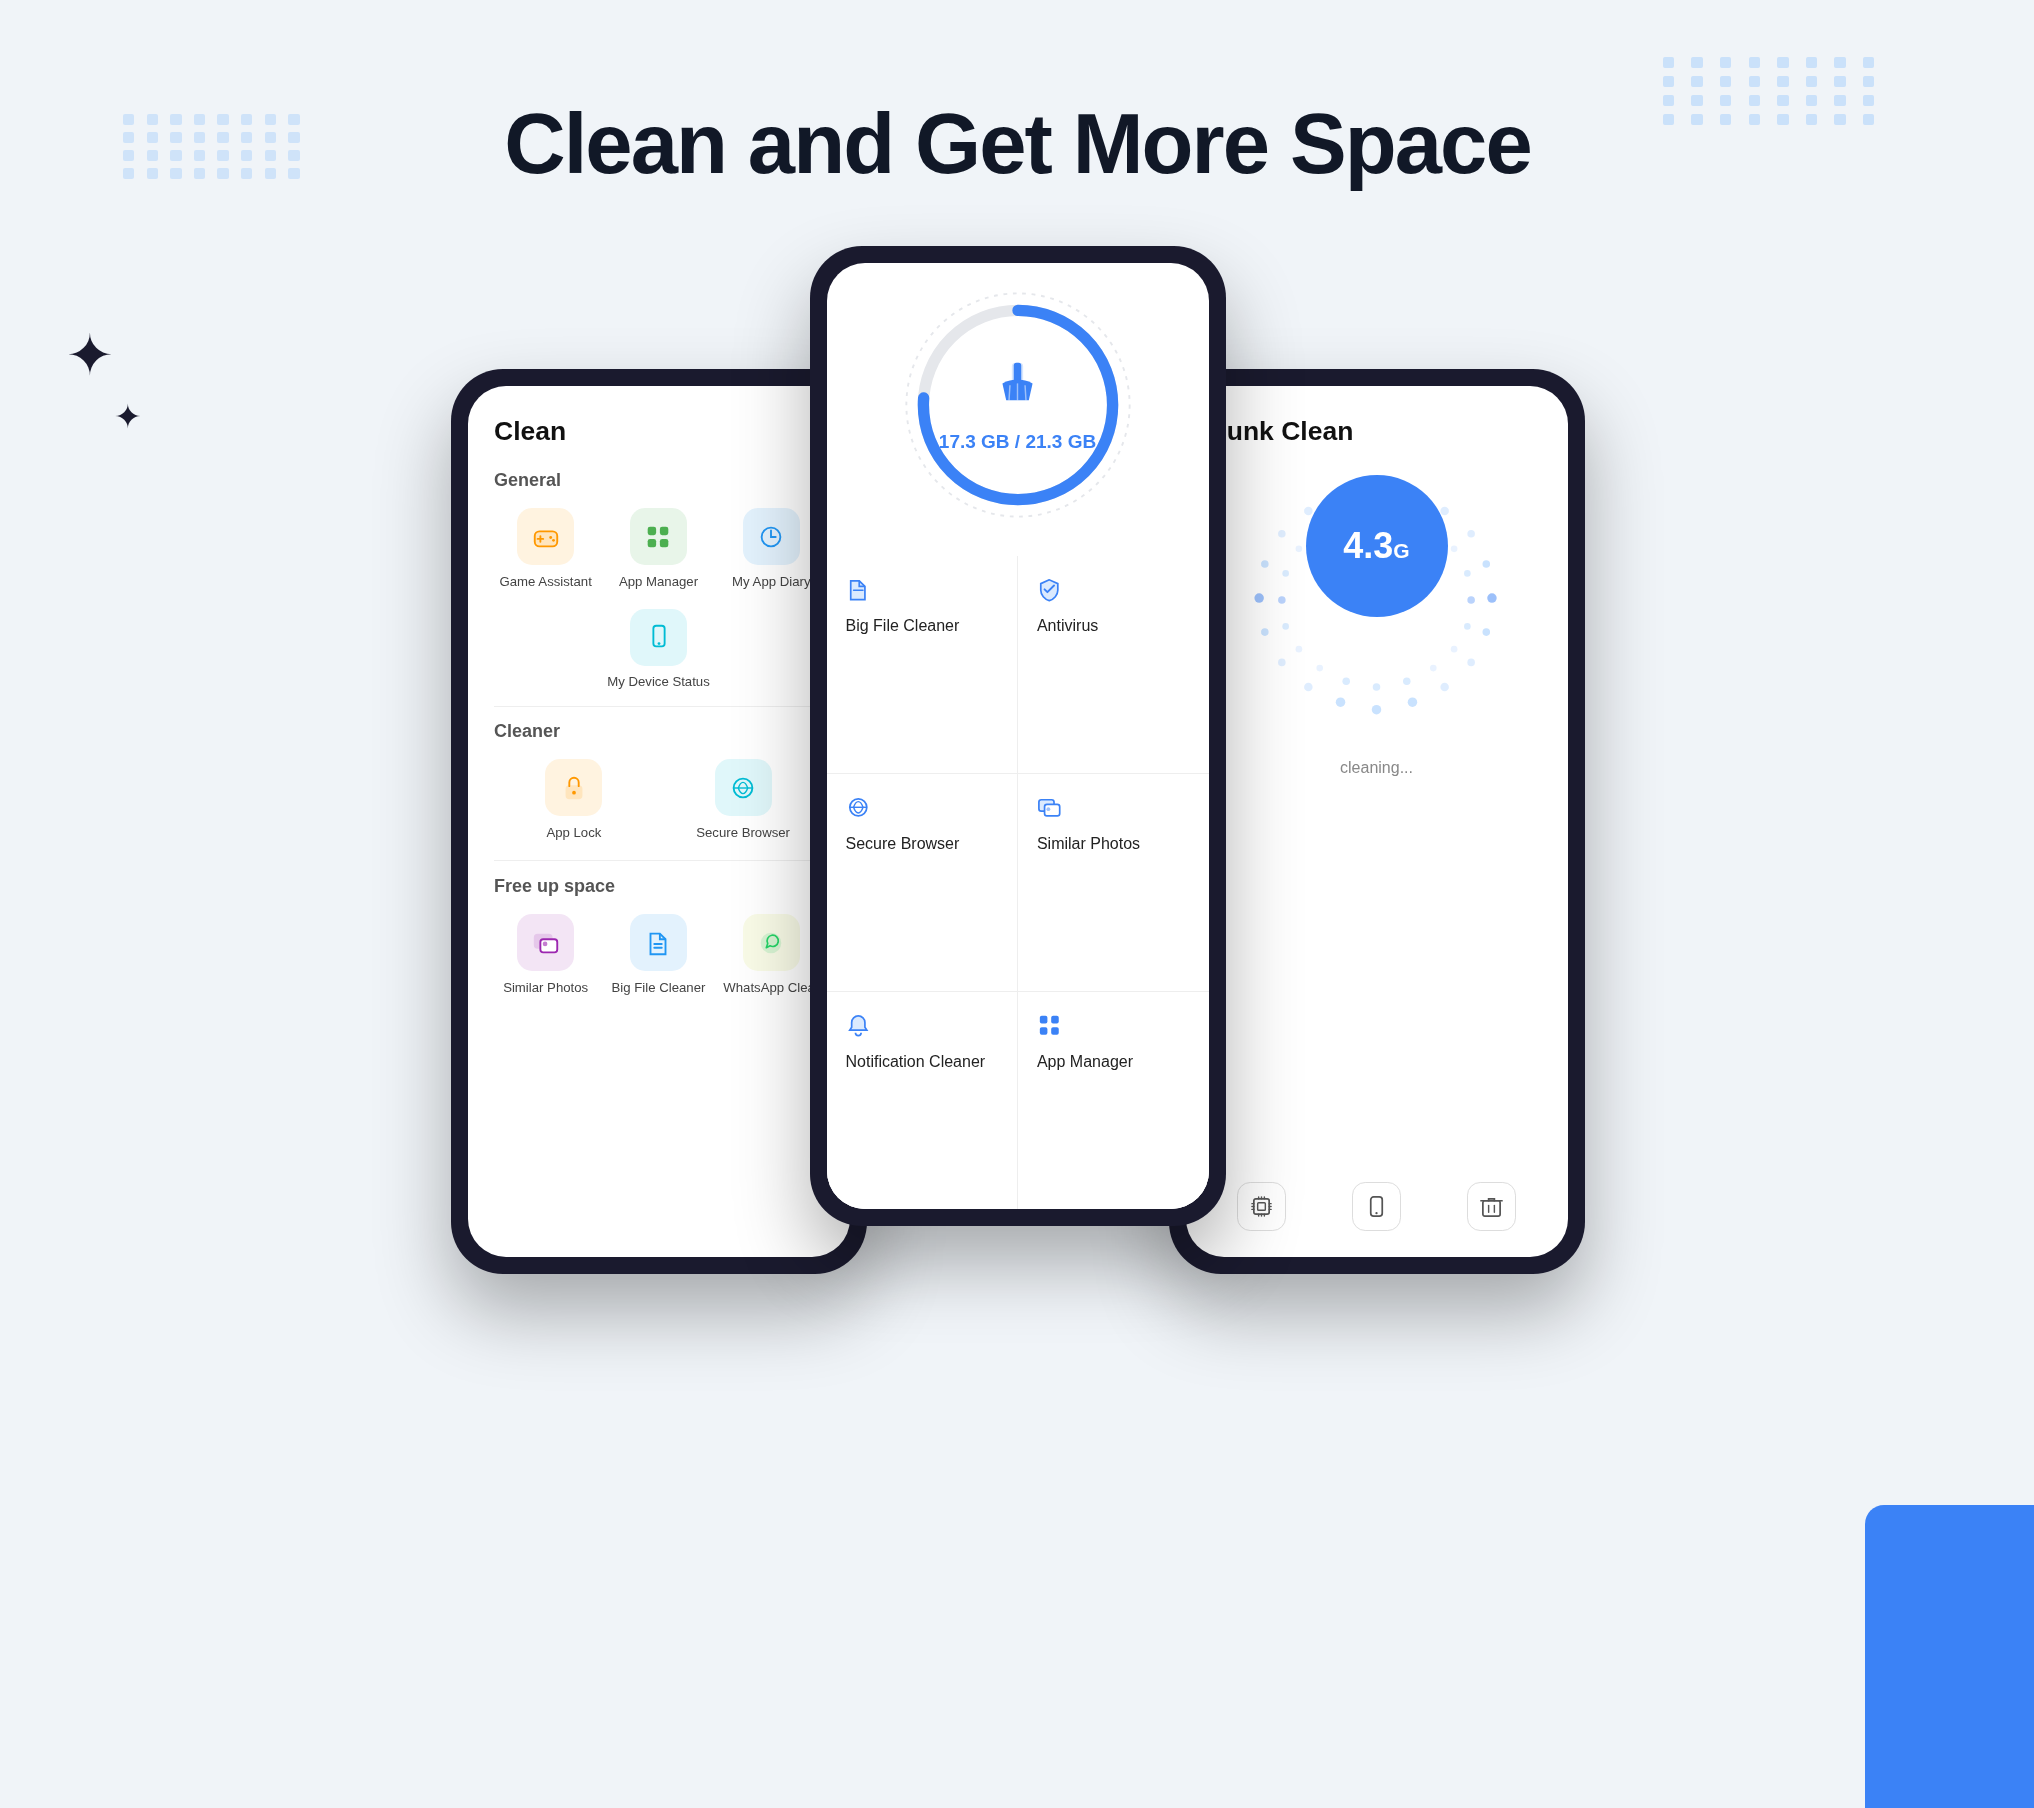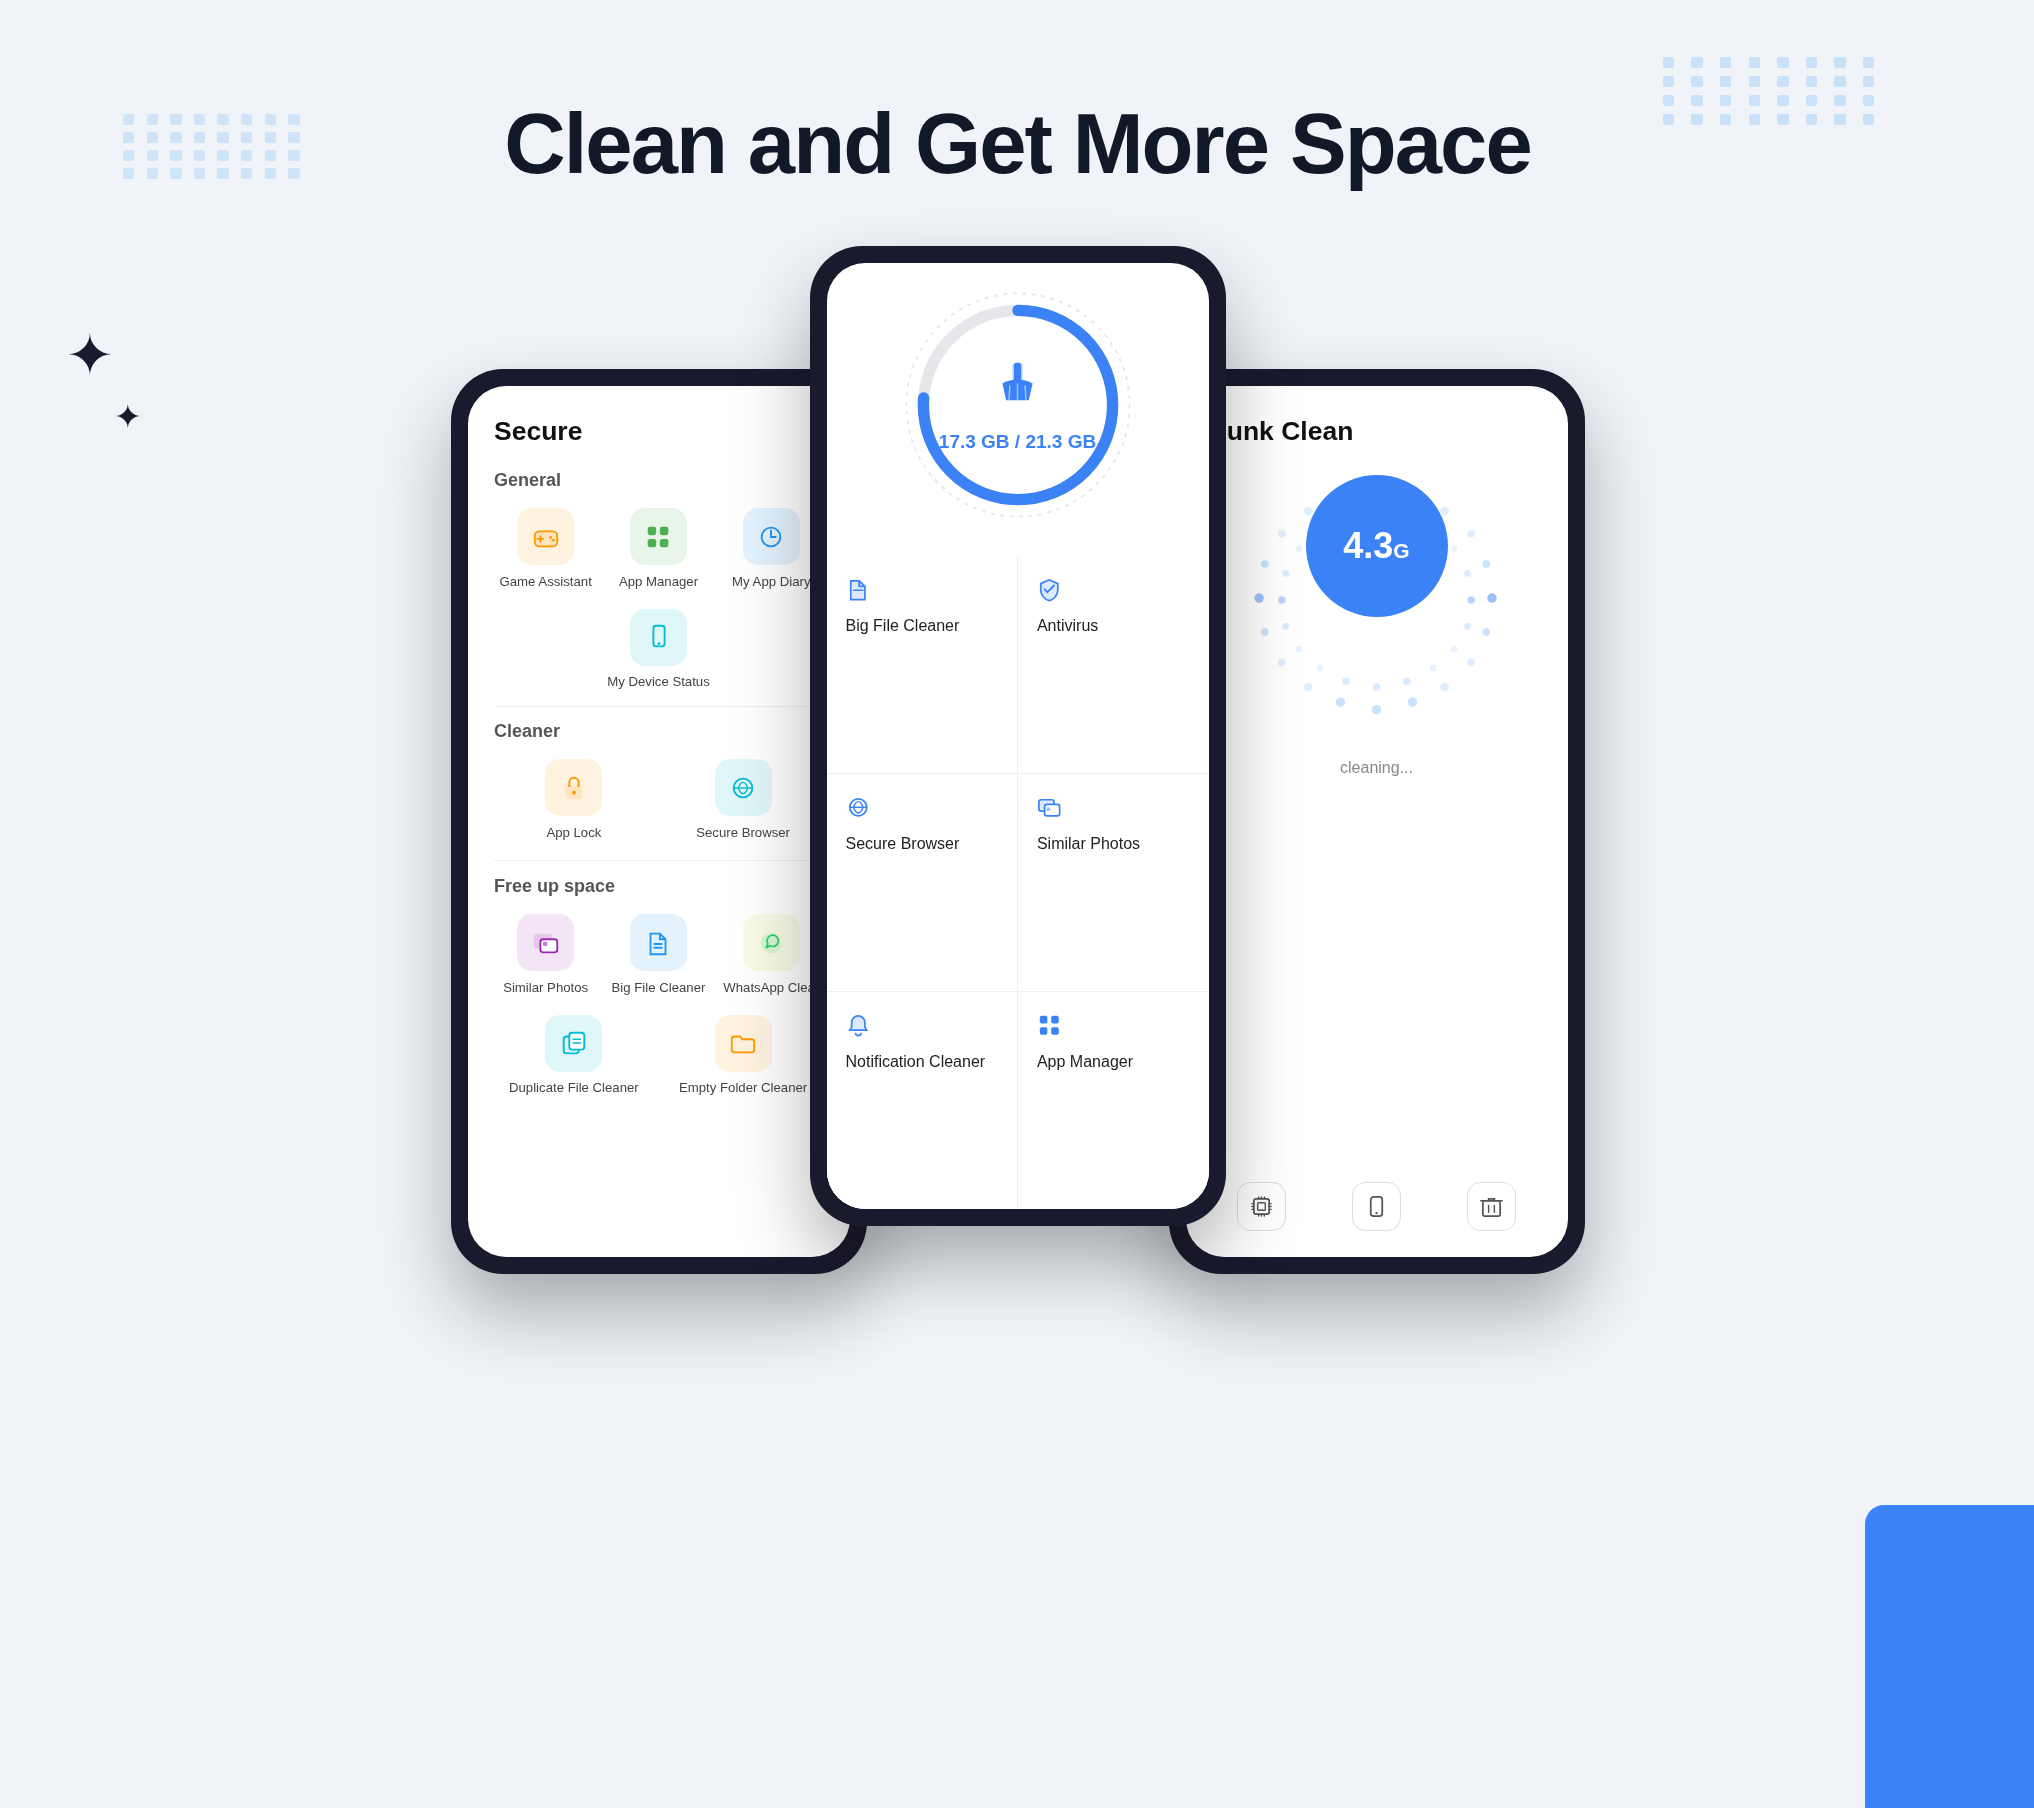--- a/index.html
+++ b/index.html
@@ -429,21 +429,21 @@
 
 <div class="blue-corner"></div>
 
 <h1 class="page-title">Clean and Get More Space</h1>
 
 <div class="phones-container">
 
   <div class="phone phone-left">
     <div class="phone-screen">
       <div class="tools-screen">
-        <div class="tools-title">Secure</div>
+        <div class="tools-title">Clean</div>
 
         <div class="section-label">General</div>
         <div class="tool-grid">
           <div class="tool-item">
             <div class="tool-icon-wrap ic-orange">
               <svg width="30" height="30" viewBox="0 0 32 32" fill="none">
                 <rect x="4" y="10" width="24" height="16" rx="5" fill="#ff9800" opacity="0.15"></rect>
                 <rect x="4" y="10" width="24" height="16" rx="5" stroke="#ff9800" stroke-width="2"></rect>
                 <line x1="10" y1="15" x2="10" y2="21" stroke="#ff9800" stroke-width="2" stroke-linecap="round"></line>
                 <line x1="7" y1="18" x2="13" y2="18" stroke="#ff9800" stroke-width="2" stroke-linecap="round"></line>
@@ -542,41 +542,20 @@
             <div class="tool-icon-wrap ic-lime">
               <svg width="30" height="30" viewBox="0 0 32 32" fill="none">
                 <circle cx="16" cy="16" r="10" fill="#25d366" opacity="0.15" stroke="#25d366" stroke-width="2"></circle>
                 <path d="M11 21l1.5-4.5a6 6 0 1 1 2.5 2.5L11 21z" stroke="#25d366" stroke-width="1.8" fill="none" stroke-linejoin="round"></path>
               </svg>
             </div>
             <span class="tool-label">WhatsApp Clear</span>
           </div>
         </div>
 
-        <div class="tool-grid" style="grid-template-columns:repeat(2,1fr);margin-top:5.7px;">
-          <div class="tool-item">
-            <div class="tool-icon-wrap ic-teal">
-              <svg width="30" height="30" viewBox="0 0 32 32" fill="none">
-                <rect x="5" y="9" width="16" height="18" rx="3" fill="#e0f7fa" stroke="#00bcd4" stroke-width="2"></rect>
-                <rect x="11" y="5" width="16" height="18" rx="3" fill="#fff" stroke="#00bcd4" stroke-width="2"></rect>
-                <line x1="15" y1="12" x2="23" y2="12" stroke="#00bcd4" stroke-width="1.5" stroke-linecap="round"></line>
-                <line x1="15" y1="16" x2="23" y2="16" stroke="#00bcd4" stroke-width="1.5" stroke-linecap="round"></line>
-              </svg>
-            </div>
-            <span class="tool-label">Duplicate File Cleaner</span>
-          </div>
-          <div class="tool-item">
-            <div class="tool-icon-wrap ic-orange">
-              <svg width="30" height="30" viewBox="0 0 32 32" fill="none">
-                <path d="M4 12a3 3 0 0 1 3-3h6l2 3h10a3 3 0 0 1 3 3v8a3 3 0 0 1-3 3H7a3 3 0 0 1-3-3V12z" fill="#fff3e0" stroke="#ff9800" stroke-width="2"></path>
-              </svg>
-            </div>
-            <span class="tool-label">Empty Folder Cleaner</span>
-          </div>
-        </div>
 
       </div>
     </div>
   </div>
 
   <div class="phone phone-center">
     <div class="phone-screen">
       <div class="ora-screen">
 
         <div class="ora-circle-area">

